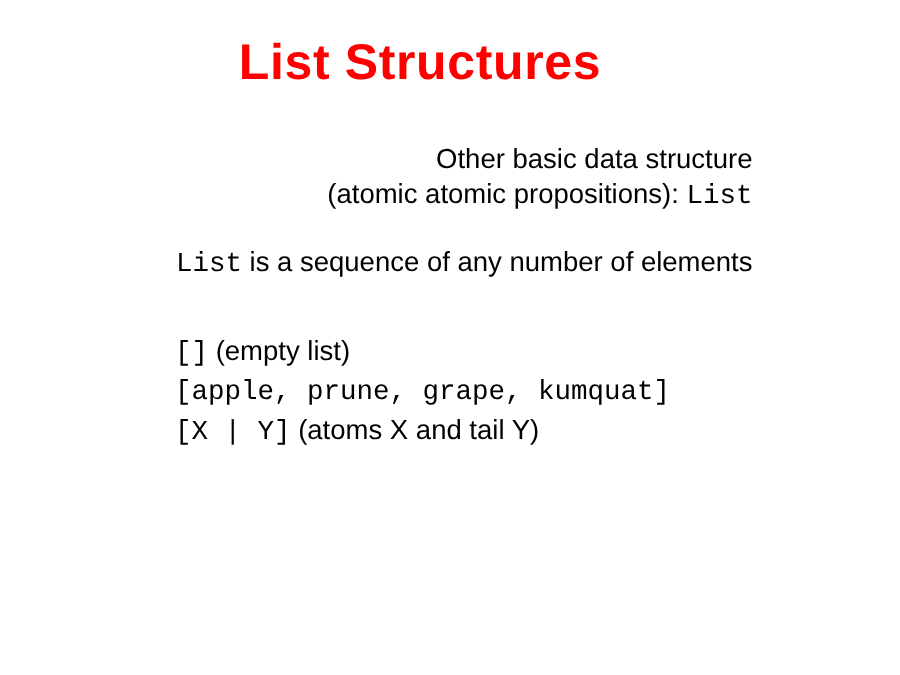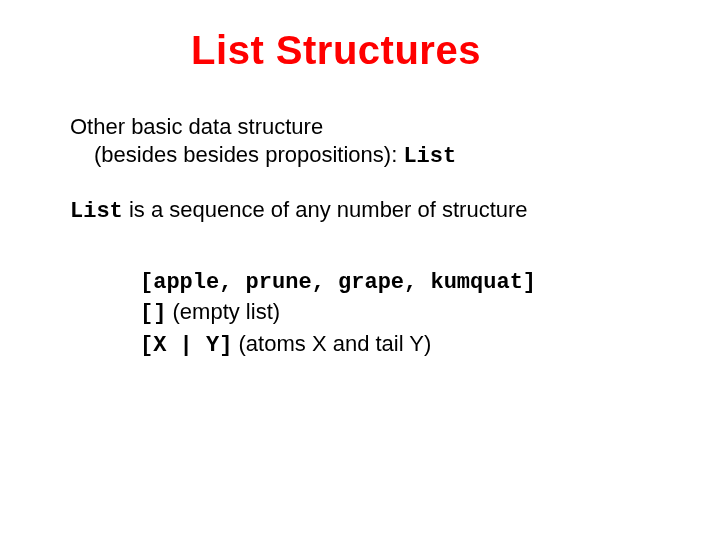--- a/index.html
+++ b/index.html
@@ -23,61 +23,61 @@
     font-size: 40px;
     text-align: center;
     margin-top: 8px;
     margin-bottom: 40px;
     letter-spacing: 0.5px;
   }
   .para {
     font-size: 22px;
     line-height: 1.25;
     margin-bottom: 26px;
+    text-align: right;
   }
   .indent-cont {
     padding-left: 24px;
     text-indent: -24px;
   }
   .mono {
     font-family: "Courier New", Courier, monospace;
     font-size: 22px;
-    font-weight: bold;
   }
   .examples {
     margin-top: 40px;
     margin-left: 70px;
     font-size: 22px;
     line-height: 1.35;
   }
   .ex-line .mono { font-family: "Courier New", Courier, monospace; }
   .ex-note { font-family: "Comic Sans MS", "Comic Sans", cursive, sans-serif; }
 </style>
 </head>
 <body>
 
 <div class="slide">
 
   <div class="title">List Structures</div>
 
   <div class="para indent-cont">
     <span>Other basic data structure</span><br>
-    <span>(besides besides propositions): </span><span class="mono">List</span>
+    <span>(atomic atomic propositions): </span><span class="mono">List</span>
   </div>
 
   <div class="para">
-    <span class="mono">List</span><span> is a sequence of any number of structure</span>
+    <span class="mono">List</span><span> is a sequence of any number of elements</span>
   </div>
 
 
   <div class="examples">
     <div class="ex-line">
-      <span class="mono">[apple, prune, grape, kumquat]</span>
+      <span class="mono">[]</span><span class="ex-note"> (empty list)</span>
     </div>
     <div class="ex-line">
-      <span class="mono">[]</span><span class="ex-note"> (empty list)</span>
+      <span class="mono">[apple, prune, grape, kumquat]</span>
     </div>
     <div class="ex-line">
       <span class="mono">[X | Y]</span><span class="ex-note"> (atoms X and tail Y)</span>
     </div>
   </div>
 
 </div>
 
 </body></html>

